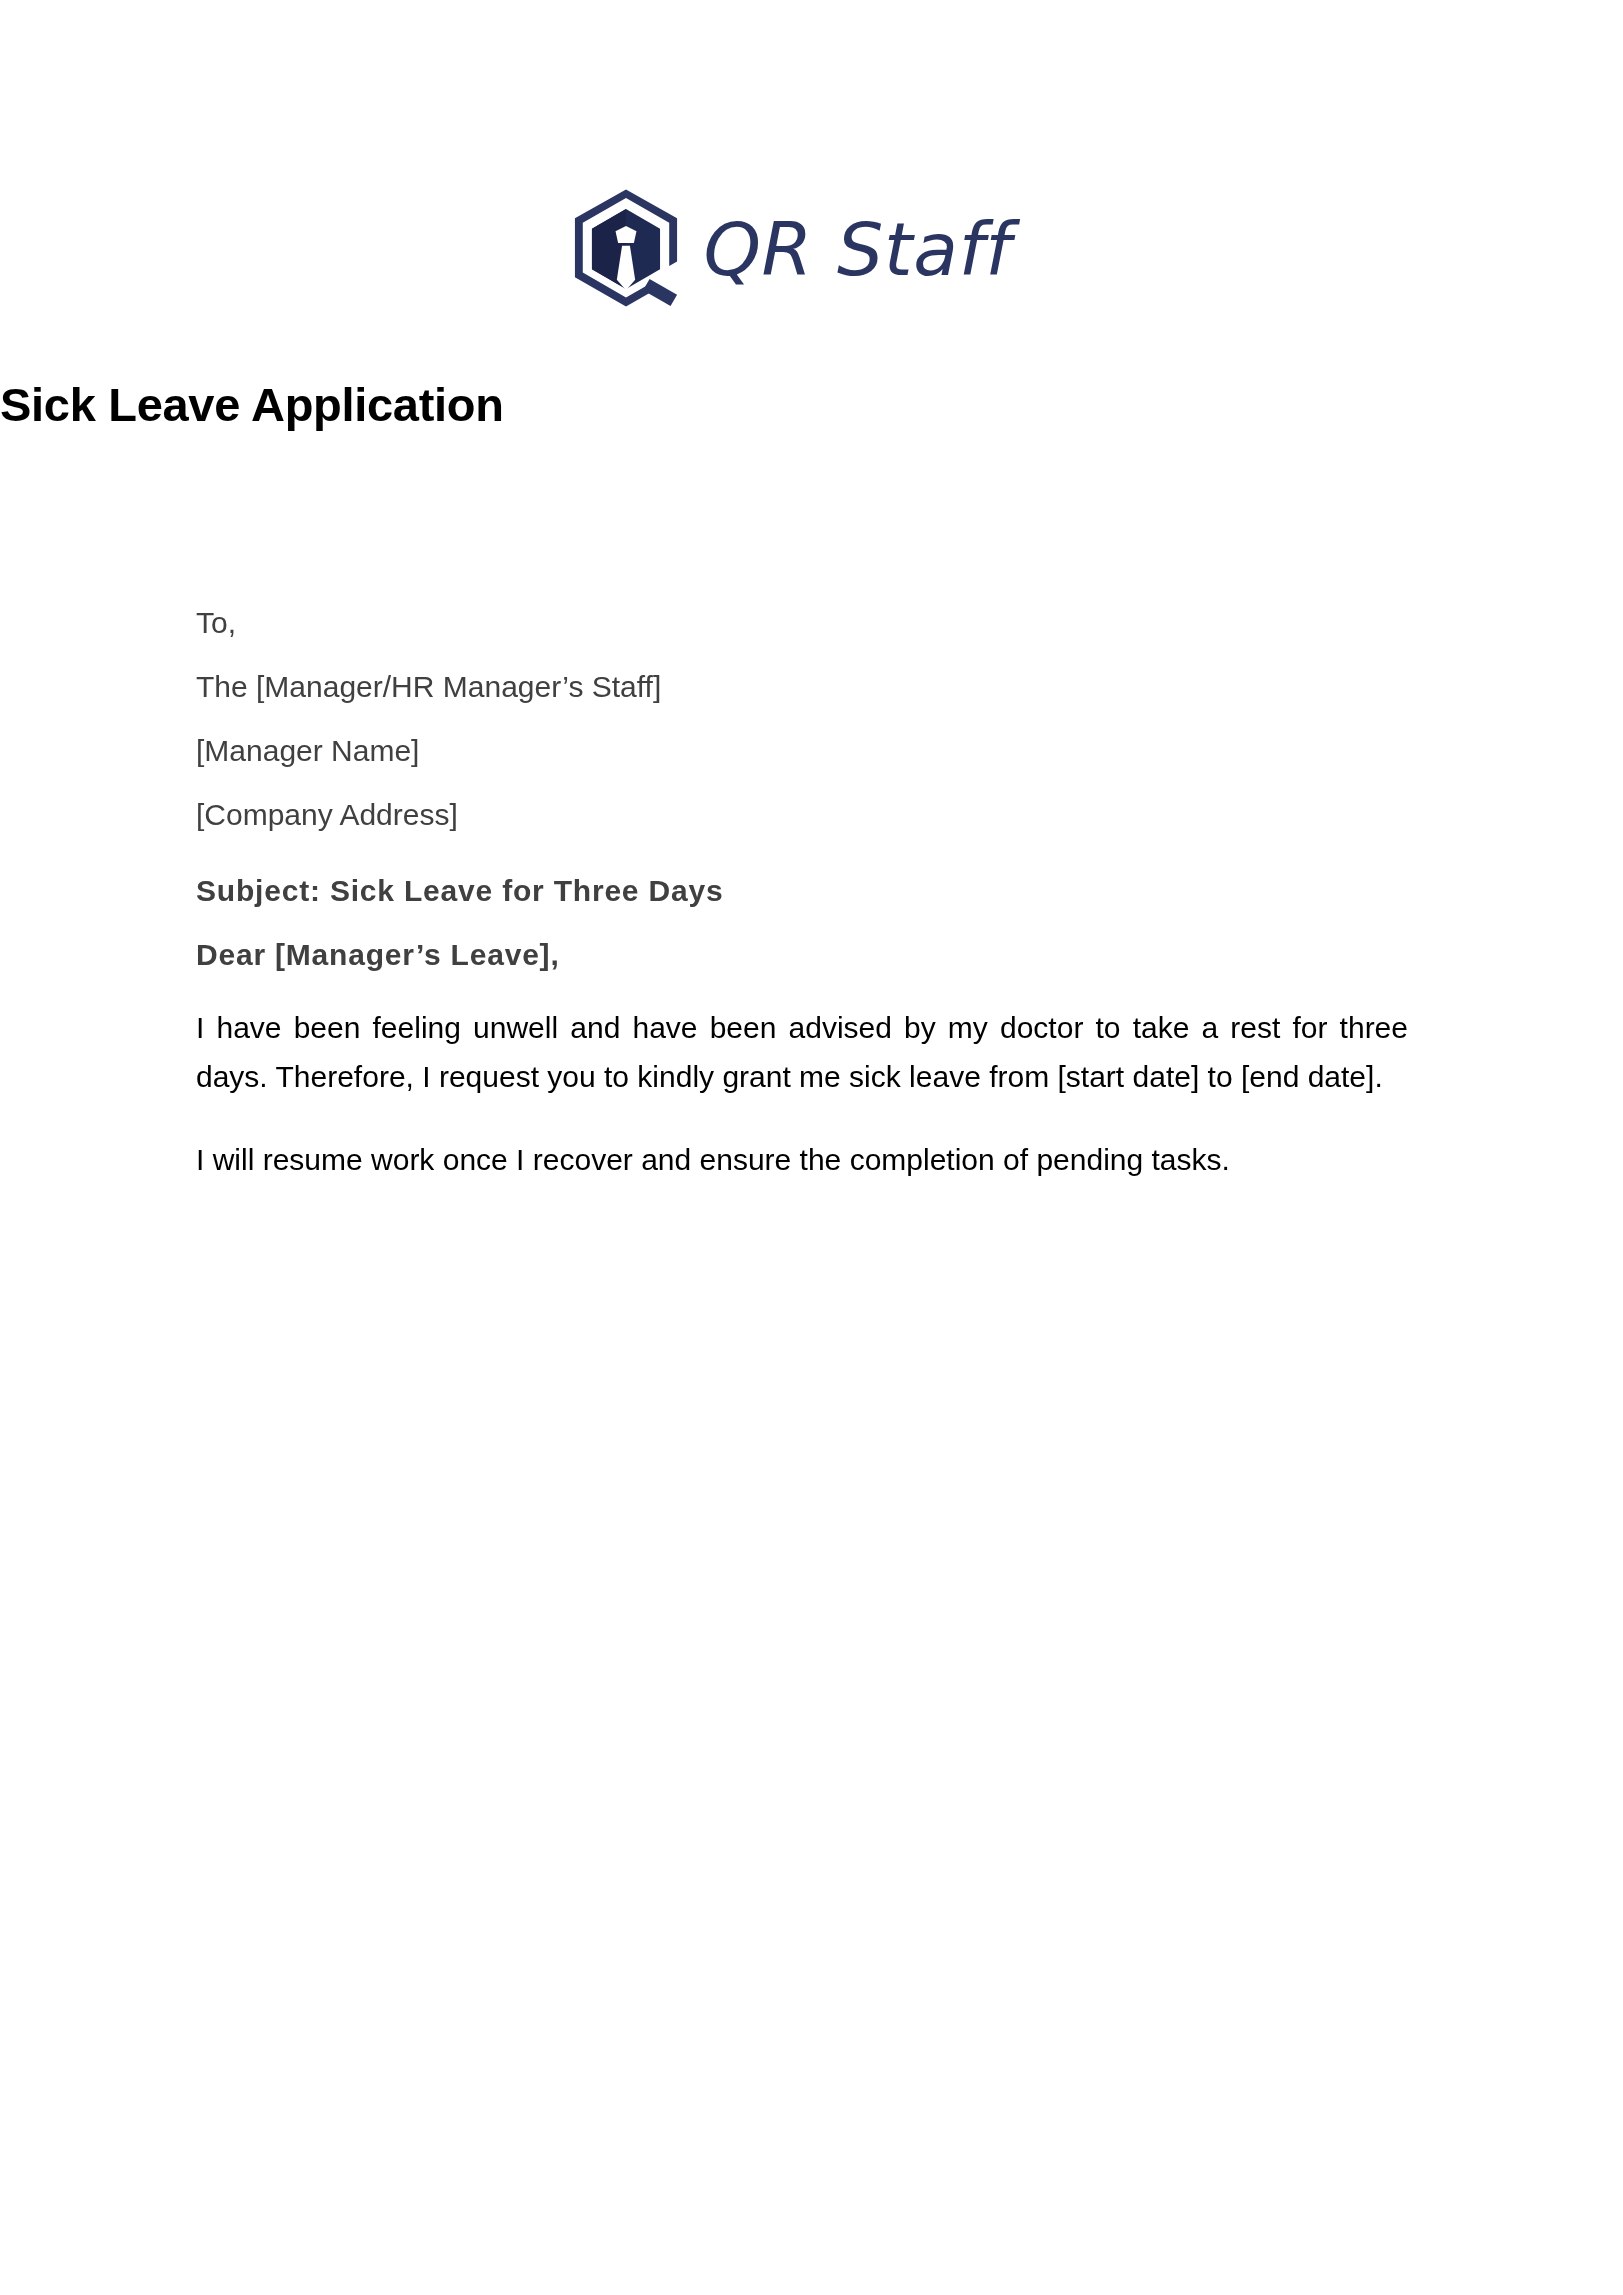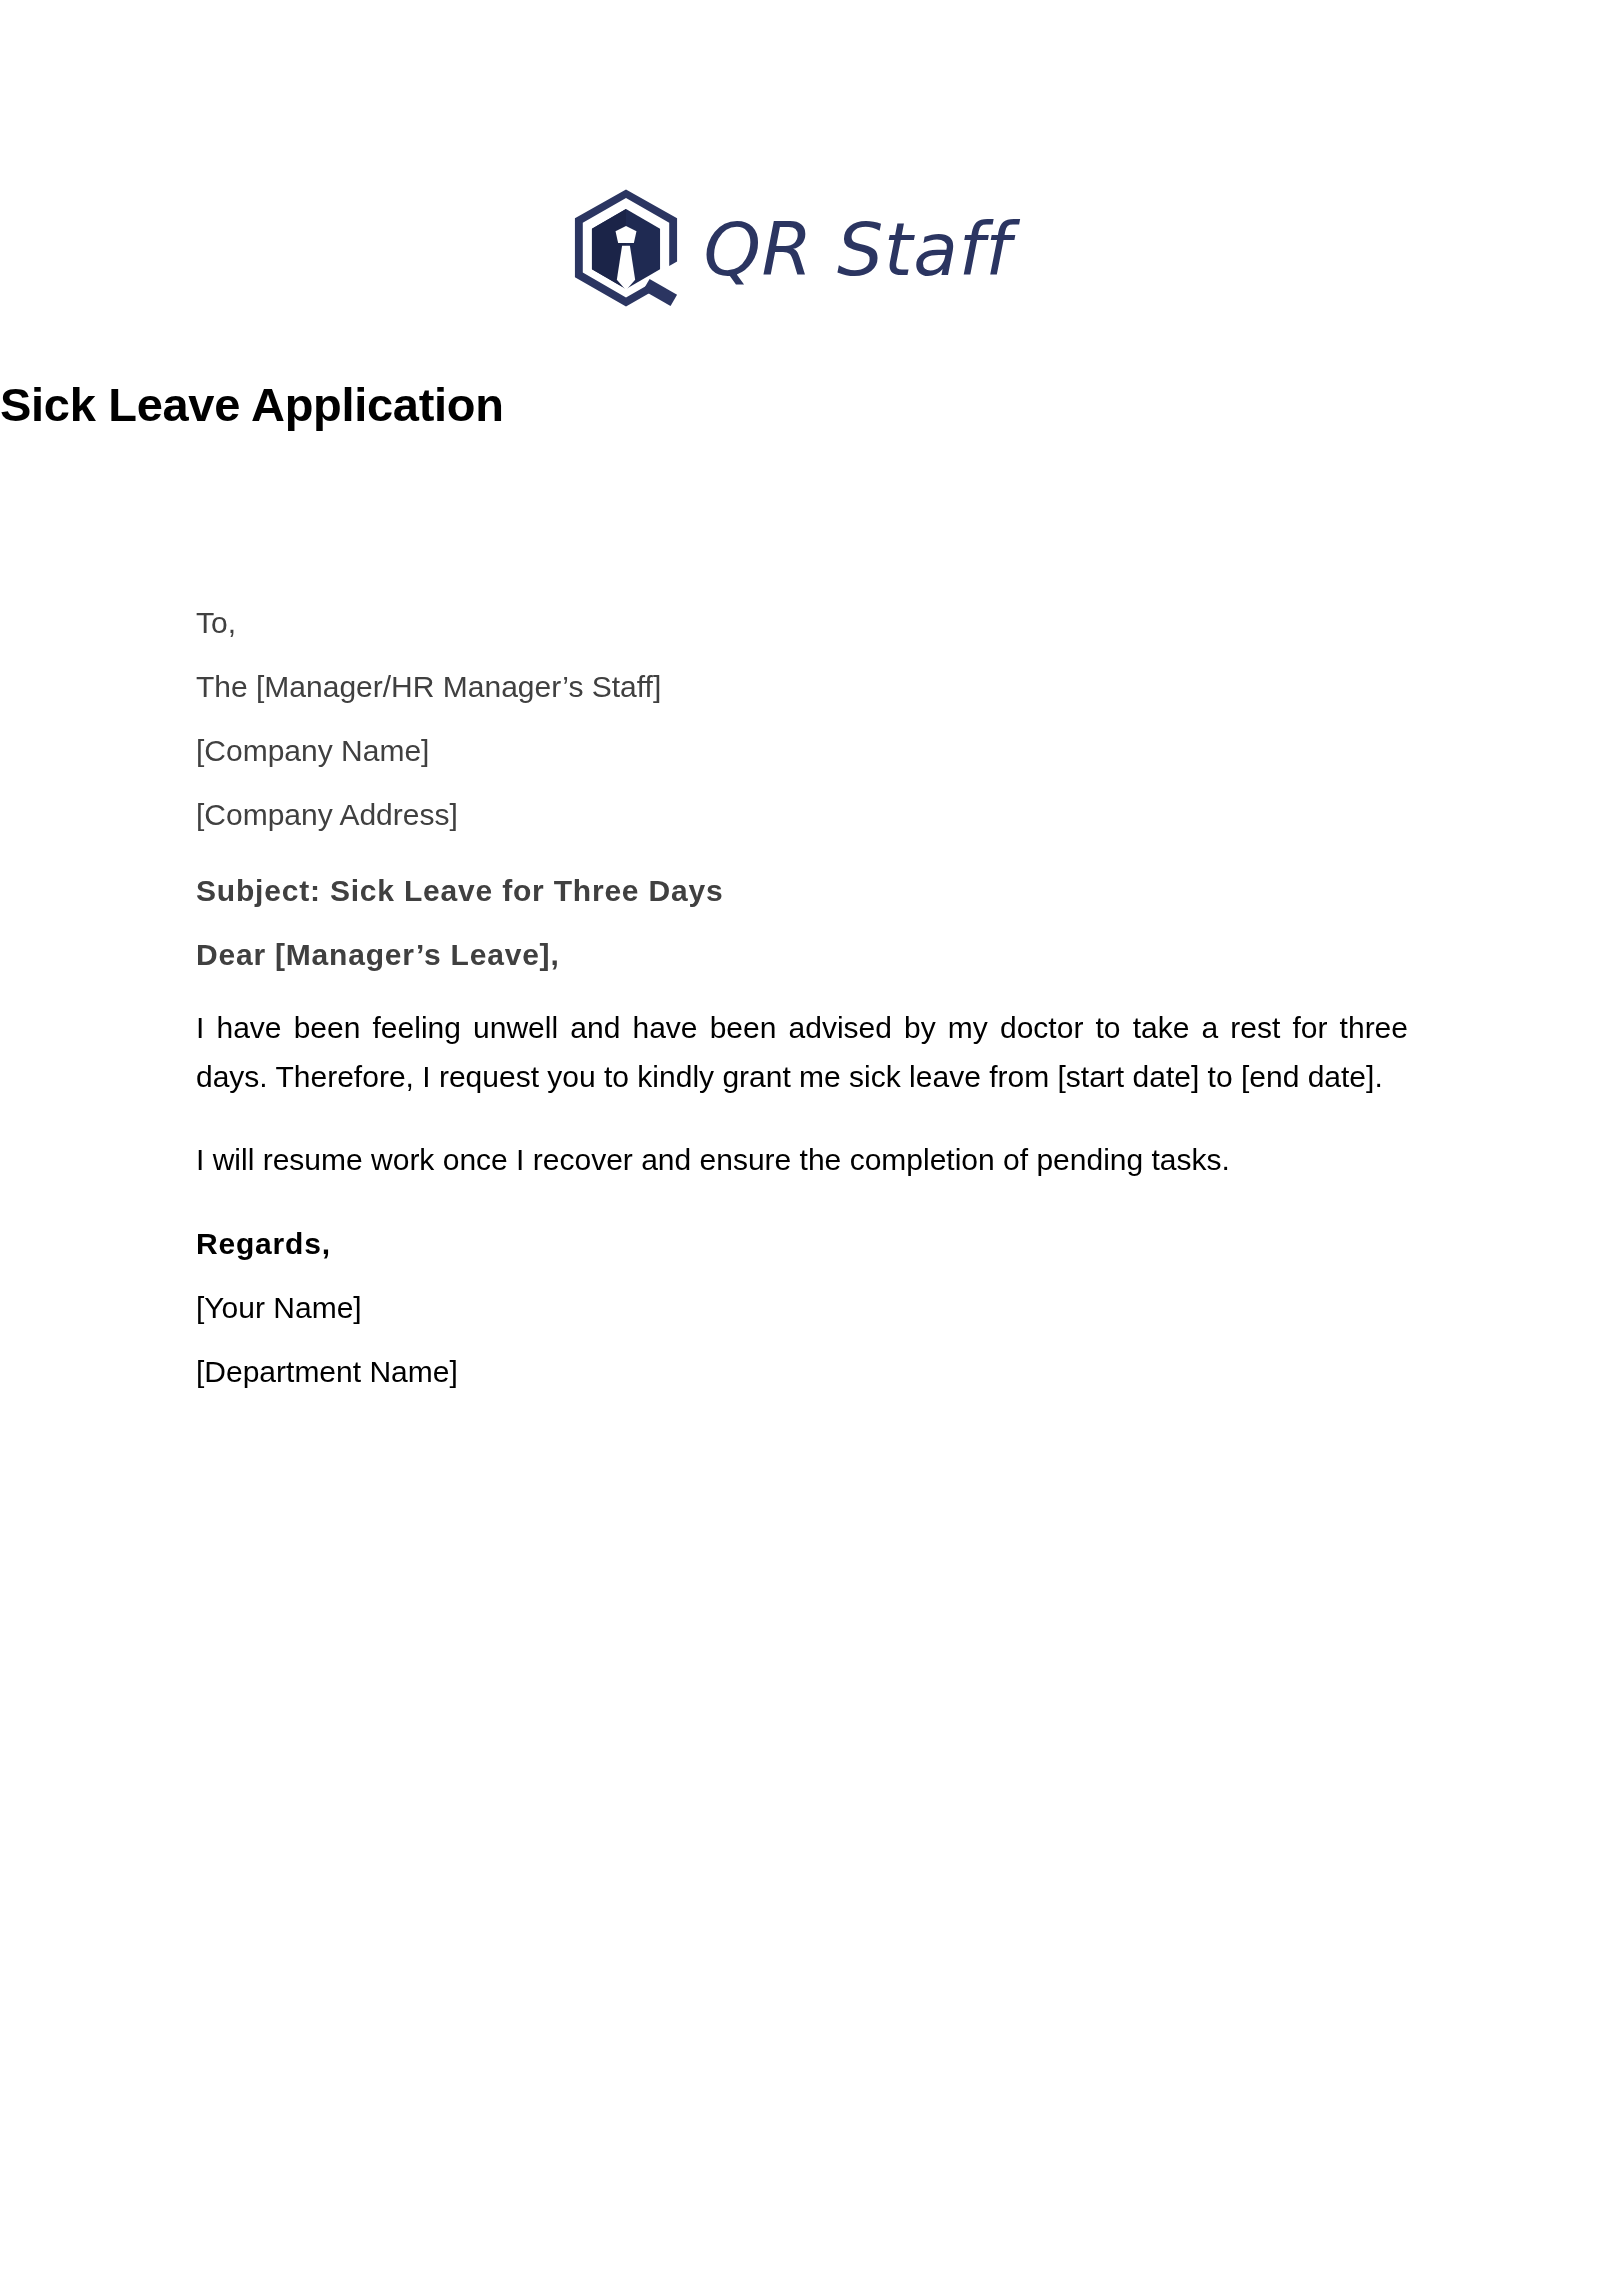--- a/index.html
+++ b/index.html
@@ -143,36 +143,29 @@
   </div>
 
   <div class="doc-title">Sick Leave Application</div>
 
   <div class="letter">
 
     <div class="line">To,</div>
 
     <div class="line">The [Manager/HR Manager’s Staff]</div>
 
-    <div class="line">[Company Name]</div>
+    <div class="line">[Manager Name]</div>
 
     <div class="line">[Company Address]</div>
 
     <div class="line strong gap-before-subject">Subject: Sick Leave for Three Days</div>
 
     <div class="line strong">Dear [Manager’s Leave],</div>
 
     <p class="para">I have been feeling unwell and have been advised by my doctor to take a rest for three days. Therefore, I request you to kindly grant me sick leave from [start date] to [end date].</p>
 
     <p class="para">I will resume work once I recover and ensure the completion of pending tasks.</p>
 
-    <div class="sign-block">
-      <div class="sign-line strong">Regards,</div>
-
-      <div class="sign-line">[Your Name]</div>
-
-      <div class="sign-line">[Department Name]</div>
-    </div>
 
   </div>
 
 </div>
 
 
 </body></html>

